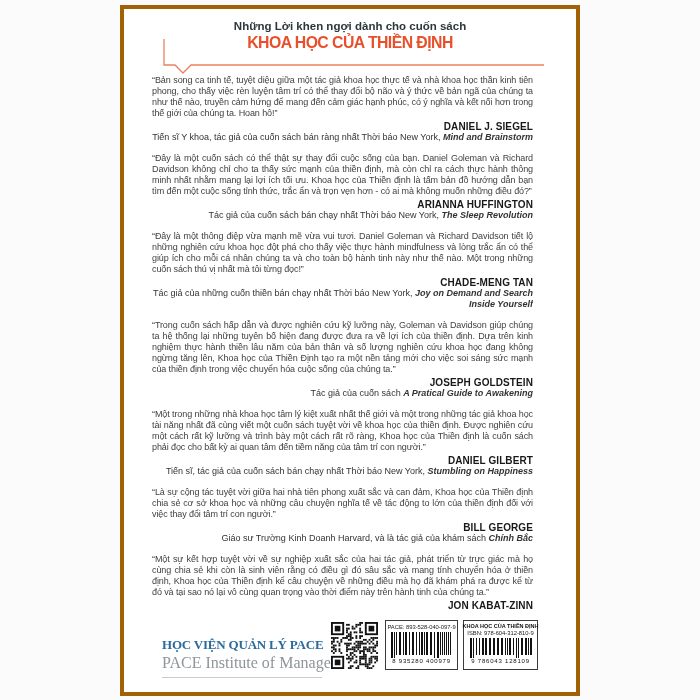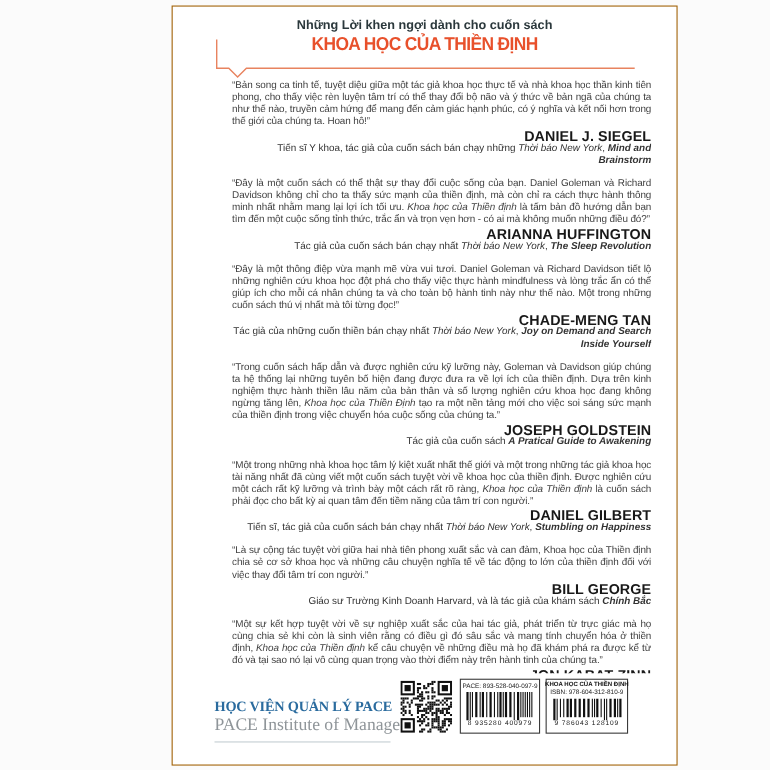--- a/index.html
+++ b/index.html
@@ -4,45 +4,45 @@
 <style>
   html,body{margin:0;padding:0;}
   body{
     width:700px;height:700px;background:#fafafa;
     font-family:"Liberation Sans", sans-serif;
     -webkit-font-smoothing:antialiased;
   }
   .canvas{position:relative;width:700px;height:700px;background:#fbfbfb;overflow:hidden;}
   .page{
     position:absolute;left:120px;top:5px;width:460px;height:691px;
-    background:#ffffff;border:1px solid #a16207;box-sizing:border-box;margin-left:36px;
+    background:#ffffff;border:4px solid #a16207;box-sizing:border-box;
   }
   
   .hdr{position:relative;padding-top:11px;text-align:center;}
   .kicker{font-size:11.5px;font-weight:bold;color:#2b383c;letter-spacing:0;}
   .title{
     margin-top:1px;font-size:17px;font-weight:bold;color:#e8502b;
     letter-spacing:-0.6px;transform:scaleX(0.93);transform-origin:center;
   }
   .bracket{position:absolute;left:38px;top:28px;}
   
   .reviews{
-    position:absolute;left:54px;top:66px;width:381px;max-height:540px;overflow:hidden;
+    position:absolute;left:28px;top:66px;width:381px;max-height:540px;overflow:hidden;
   }
   .review{margin-bottom:10px;}
   .review .quote{
     margin:0;font-size:9px;line-height:11px;text-align:justify;
     color:#3f3f3f;letter-spacing:-0.1px;
   }
   .review .author{
-    text-align:right;font-weight:bold;font-size:13px;color:#181818;
+    text-align:right;font-weight:bold;font-size:10px;color:#181818;
     margin-top:2px;line-height:11px;letter-spacing:0.1px;
   }
   .review .affil{text-align:right;font-size:9px;line-height:11px;color:#333;}
-  .it{font-style:italic;}
+  .it{}
   .bi{font-style:italic;font-weight:bold;text-align:center;}
   
   .logo{position:absolute;left:38px;top:628px;width:160px;text-align:center;font-family:Liberation Serif, serif;}
   .logo-vi{font-size:13px;font-weight:bold;color:#2a6b9e;letter-spacing:-0.2px;white-space:nowrap;}
   .logo-en{font-size:16px;color:#8f9599;margin-top:1px;white-space:nowrap;}
   .logo-rule{margin-top:5px;border-top:1px solid #c3cdd2;width:160px;}
   .qr{position:absolute;left:207px;top:612px;width:47px;height:49px;background:#fff;}
   .bc{
     position:absolute;top:611px;height:50px;box-sizing:border-box;
     border:1px solid #3a3a3a;background:#fff;display:flex;flex-direction:column;
@@ -66,21 +66,21 @@
       <div class="title">KHOA HỌC CỦA THIỀN ĐỊNH</div>
       <svg class="bracket" width="384" height="40" viewBox="0 0 384 40">
         <path d="M2,2 L2,28 L13,28 L21,36 L29,28 L382,28" fill="none" stroke="#e8835f" stroke-width="1.3"></path>
       </svg>
     </div>
 
     <div class="reviews" id="reviews">
       <div class="review">
         <p class="quote"><span>“Bản song ca tinh tế, tuyệt diệu giữa một tác giả khoa học thực tế và nhà khoa học thần kinh tiên phong, cho thấy việc rèn luyện tâm trí có thể thay đổi bộ não và ý thức về bản ngã của chúng ta như thế nào, truyền cảm hứng để mang đến cảm giác hạnh phúc, có ý nghĩa và kết nối hơn trong thế giới của chúng ta. Hoan hô!”</span></p>
         <div class="author">DANIEL J. SIEGEL</div>
-        <div class="affil"><span>Tiến sĩ Y khoa, tác giả của cuốn sách bán chạy những </span><span class="it">Thời báo New York</span><span>, </span><span class="bi">Mind and Brainstorm</span></div>
+        <div class="affil"><span>Tiến sĩ Y khoa, tác giả của cuốn sách bán ràng nhất </span><span class="it">Thời báo New York</span><span>, </span><span class="bi">Mind and Brainstorm</span></div>
       </div>
 
       <div class="review">
         <p class="quote"><span>“Đây là một cuốn sách có thể thật sự thay đổi cuộc sống của bạn. Daniel Goleman và Richard Davidson không chỉ cho ta thấy sức mạnh của thiền định, mà còn chỉ ra cách thực hành thông minh nhất nhằm mang lại lợi ích tối ưu. </span><span class="it">Khoa học của Thiền định</span><span> là tấm bản đồ hướng dẫn bạn tìm đến một cuộc sống tỉnh thức, trắc ẩn và trọn vẹn hơn - có ai mà không muốn những điều đó?”</span></p>
         <div class="author">ARIANNA HUFFINGTON</div>
         <div class="affil"><span>Tác giả của cuốn sách bán chạy nhất </span><span class="it">Thời báo New York</span><span>, </span><span class="bi">The Sleep Revolution</span></div>
       </div>
 
       <div class="review">
         <p class="quote"><span>“Đây là một thông điệp vừa mạnh mẽ vừa vui tươi. Daniel Goleman và Richard Davidson tiết lộ những nghiên cứu khoa học đột phá cho thấy việc thực hành mindfulness và lòng trắc ẩn có thể giúp ích cho mỗi cá nhân chúng ta và cho toàn bộ hành tinh này như thế nào. Một trong những cuốn sách thú vị nhất mà tôi từng đọc!”</span></p>

